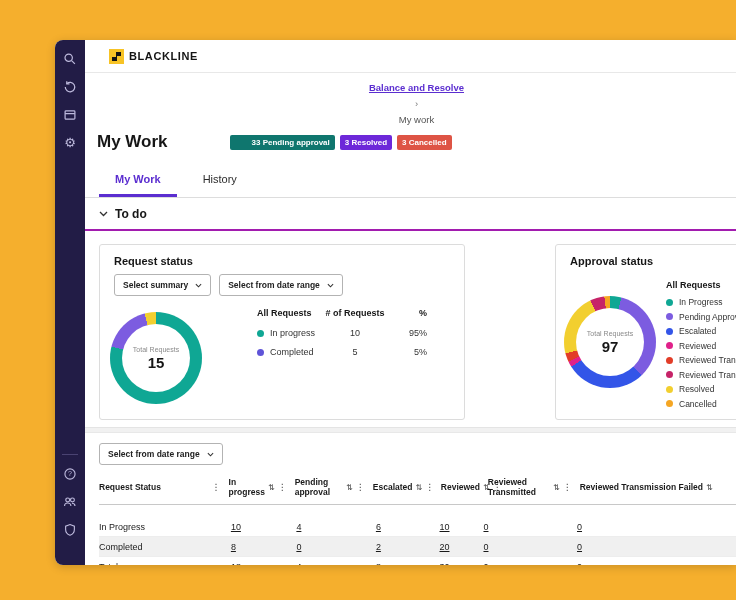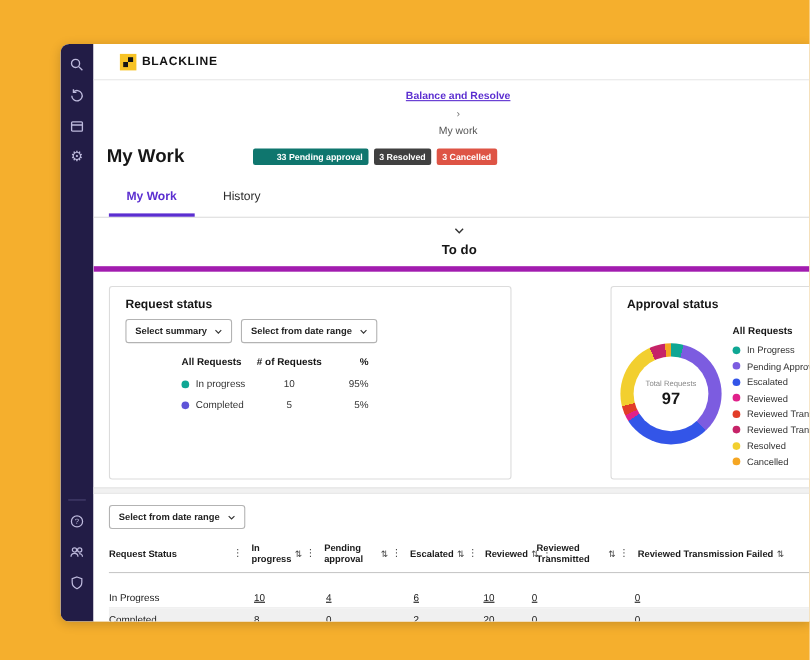--- a/index.html
+++ b/index.html
@@ -42,21 +42,21 @@
   .page-title { font-size:17px; font-weight:bold; color:#161616; }
   .badges { display:flex; gap:5px; margin-left:62px; }
   .badge { font-size:8px; font-weight:bold; color:#fff; padding:3px 5px; border-radius:2px; white-space:nowrap; }
   
   .tabbar { margin-top:13px; border-bottom:1px solid #ddd; display:flex; padding-left:14px; gap:10px; flex-shrink:0; }
   .tab { font-size:11px; padding:8px 16px 9px; color:#2c2c2c; cursor:pointer; border-bottom:3px solid transparent; }
   .tab.active { color:#5B2ED0; font-weight:bold; border-bottom-color:#5B2ED0; }
   
   .section-head { display:flex; align-items:center; gap:7px; padding:9px 0 8px 14px;
     font-size:12px; font-weight:bold; color:#161616; cursor:pointer; flex-shrink:0; }
-  .section-head.bordered { border-bottom:5px solid #a21caf;flex-direction:column; }
+  .section-head.bordered { border-bottom:2px solid #a21caf; }
   .chev-lg svg, .chev-sm svg { display:block; }
   
   .cards { position:relative; height:196px; flex-shrink:0; }
   .card { position:absolute; top:13px; background:#fff; border:1px solid #dcdcdc; border-radius:3px; }
   .card.request { left:14px; width:366px; height:176px; }
   .card.approval { left:470px; width:372px; height:176px; }
   .card-title { font-size:11px; font-weight:bold; color:#161616; padding:10px 0 0 14px; }
   .filters { display:flex; gap:8px; padding:7px 0 0 14px; }
   .select { display:inline-flex; align-items:center; gap:7px; border:1px solid #b3b3b3; background:#fff;
     border-radius:3px; padding:5px 8px; font-size:8.5px; font-weight:bold; color:#222;
@@ -162,21 +162,21 @@
     <nav class="breadcrumb">
       <span class="bc-link">Balance and Resolve</span>
       <span class="bc-sep">›</span>
       <span class="bc-cur">My work</span>
     </nav>
 
     <div class="title-row">
       <h1 class="page-title">My Work</h1>
       <div class="badges">
         <span class="badge" style="background: #0f766e; padding-left: 22px;">33 Pending approval</span>
-        <span class="badge" style="background: #404040;">3 Resolved</span>
+        <span class="badge" style="background: #6d28d9;">3 Resolved</span>
         <span class="badge" style="background: rgb(222, 84, 69);">3 Cancelled</span>
       </div>
     </div>
 
     <div class="tabbar">
       <div class="tab active">My Work</div>
       <div class="tab">History</div>
     </div>
 
     <div class="section-head bordered">
@@ -204,20 +204,26 @@
           <button class="select">
             <span>Select from date range</span>
             <span class="chev-sm">
               <svg width="7" height="5" viewBox="0 0 8 5">
                   <path d="M1 1l3 3 3-3" stroke="#333" stroke-width="1.2" fill="none"></path>
                 </svg>
             </span>
           </button>
         </div>
         <div class="card-body">
+          <div class="donut small" style="background: conic-gradient(rgb(15, 167, 148) 0%, rgb(15, 167, 148) 79%, rgb(124, 92, 224) 79%, rgb(124, 92, 224) 96%, rgb(242, 207, 47) 96%, rgb(242, 207, 47) 100%);">
+            <div class="hole">
+              <span class="cl">Total Requests</span>
+              <span class="cv">15</span>
+            </div>
+          </div>
           <div class="legend-table">
             <div class="lt-head">
               <span class="lt-c1">All Requests</span>
               <span class="lt-c2"># of Requests</span>
               <span class="lt-c3">%</span>
             </div>
             <div class="lt-row">
               <span class="lt-c1">
                 <i class="dot" style="background: rgb(15, 167, 148);"></i>
                 <span>In progress</span>

